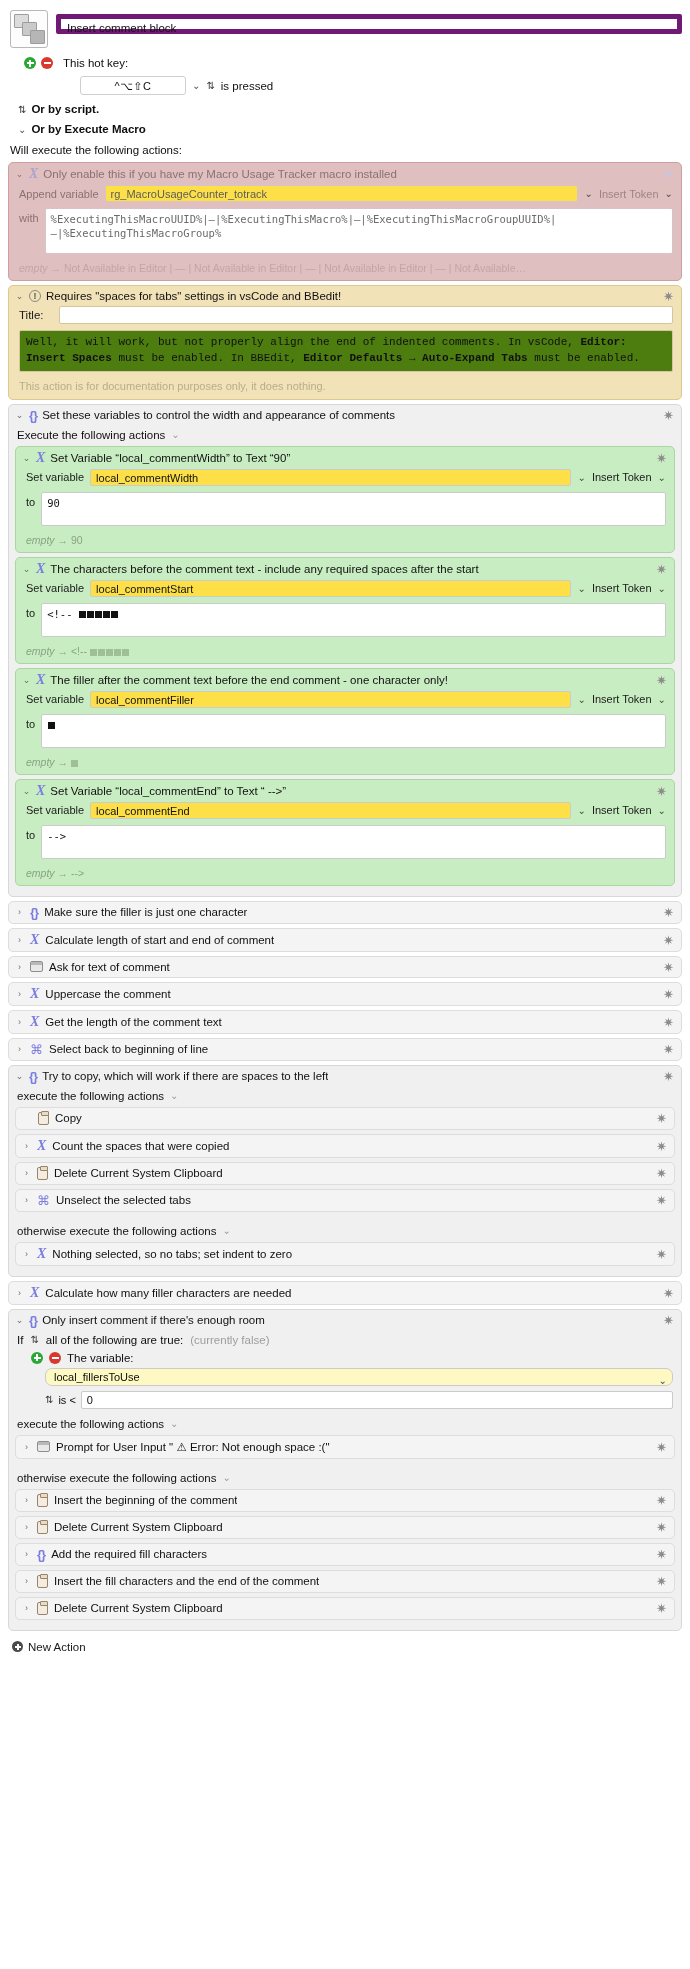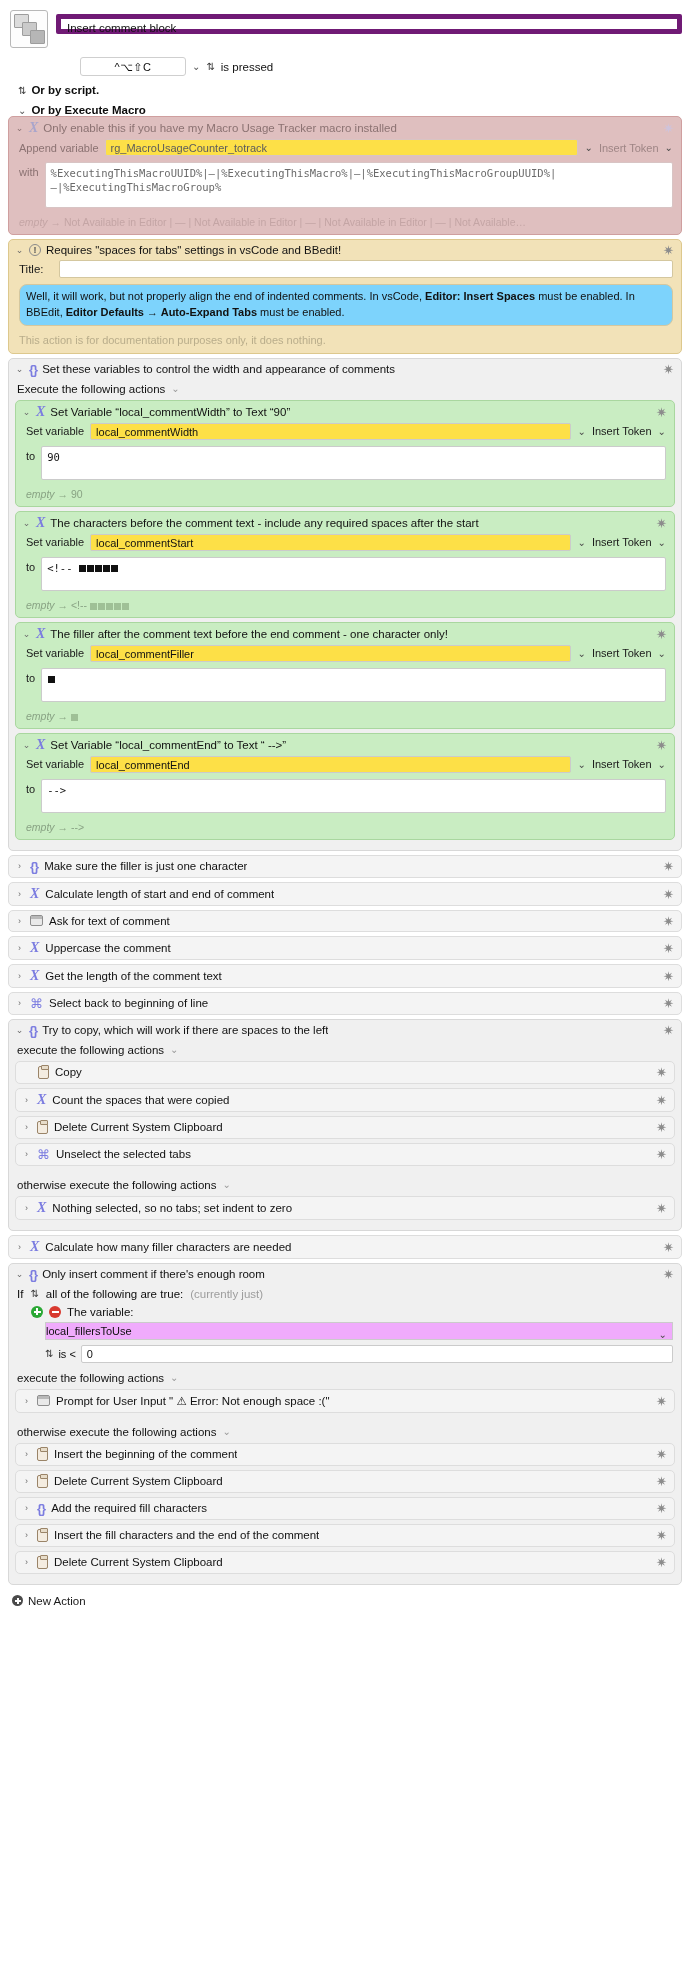--- a/index.html
+++ b/index.html
@@ -148,22 +148,22 @@
   .card.green .result { color: #89a384; }
   .card.pink .result { color: #c4a5a5; }
   .blk { display: inline-block; width: 7px; height: 7px; background: #111; vertical-align: middle; margin: 0 .5px; }
   .blkg { display: inline-block; width: 7px; height: 7px; background: #9fc096; vertical-align: middle; margin: 0 .5px; }
 
   
   .yrow { display: flex; align-items: center; gap: 15px; padding: 0 8px 6px 10px; font-size: 11.5px; }
   .yinput { flex: 1 1 auto; height: 18px; background: #fff; border: 1px solid #d4c79f; border-radius: 2px; }
   .ylabel2 { padding: 0 0 3px 10px; font-size: 11.5px; }
   .ybox {
-    margin: 0 8px 6px 10px; background: #7dd3fc; border: 1px solid #d4c79f; border-radius: 8px;
-    padding: 4px 6px; font-size: 11px; line-height: 1.45; color: #111;
+    margin: 0 8px 6px 10px; background: #4d7c0f; border: 1px solid #d4c79f; border-radius: 2px;
+    padding: 4px 6px; font-size: 11px; line-height: 1.45; color: #111; font-family: Liberation Mono, monospace;
   }
   .ynote { padding: 2px 8px 7px 10px; font-size: 11px; color: #b9ad8b; }
 
   
   .group-body { padding: 0 6px 6px 6px; }
   .exec-line { padding: 3px 0 5px 8px; font-size: 11.5px; color: #111; display: flex; align-items: center; gap: 6px; }
   .exec-line .chev { font-size: 10px; color: #9a9a9a; }
 
   
   .srow {
@@ -172,22 +172,22 @@
     padding: 4px 26px 4px 6px; margin: 0 0 4px 0; min-height: 20px; font-size: 11.5px;
   }
   .srow.nochev { padding-left: 22px; }
 
   
   .cond-line { display: flex; align-items: center; gap: 7px; padding: 3px 8px 4px 8px; font-size: 11.5px; }
   .cond-muted { color: #9d9d9d; }
   .cond-row2 { display: flex; align-items: flex-end; gap: 6px; padding: 2px 24px 4px 22px; font-size: 11.5px; }
   .cond-var {
     margin: 0 8px 5px 36px; height: 18px; line-height: 17px;
-    background: #f0abfc; border: 1px solid #cbcbcb; border-radius: 0;
-    padding: 0 16px 0 0; font-size: 11px; position: relative;
+    background: #fef9c3; border: 1px solid #cbcbcb; border-radius: 7px;
+    padding: 0 16px 0 8px; font-size: 11px; position: relative;
   }
   .cond-var .fdrop { position: absolute; right: 5px; top: 3px; }
   .cond-cmp { display: flex; align-items: center; gap: 5px; padding: 0 8px 6px 36px; }
   .cond-cmp .num {
     flex: 1 1 auto; height: 18px; line-height: 17px; background: #fff;
     border: 1px solid #cbcbcb; border-radius: 2px; padding: 0 5px; font-size: 11px;
   }
 
   .new-action { display: flex; align-items: center; gap: 5px; padding: 6px 0 10px 4px; font-size: 11.5px; color: #1a1a1a; }
   .na-plus {
@@ -204,39 +204,45 @@
   <div class="macro-head">
     <div class="macro-icon">
       <i class="s1"></i>
         <i class="s2"></i>
         <i class="s3"></i>
     </div>
     <div class="macro-name">Insert comment block</div>
   </div>
 
 
+  <div class="hotkey-row">
+    <span class="pm plus"></span>
+    <span class="pm minus"></span>
+    <span class="hk-label">This hot key:</span>
+  </div>
 
   <div class="hotkey-line2">
     <span class="hk-field">^⌥⇧C</span>
     <span class="chev">⌄</span>
     <span class="stepper">⇅</span>
     <span class="trig-text">is pressed</span>
   </div>
 
   <div class="plain-line">
     <span class="stepper">⇅</span>
     <span class="bold">Or by script.</span>
   </div>
 
   <div class="plain-line">
     <span class="chev">⌄</span>
     <span class="bold">Or by Execute Macro</span>
   </div>
 
 
+  <div class="will-exec">Will execute the following actions:</div>
 
   <div class="card pink">
     <div class="card-title">
       <span class="tw">⌄</span>
       <span class="aicon ic-x">X</span>
       <span class="ttl">Only enable this if you have my Macro Usage Tracker macro installed</span>
       <span class="gear">✷</span>
     </div>
     <div class="frow">
       <span class="flabel">Append variable</span>
@@ -487,21 +493,21 @@
       <span class="tw">⌄</span>
       <span class="aicon ic-brace">{}</span>
       <span class="ttl">Only insert comment if there's enough room</span>
       <span class="gear">✷</span>
     </div>
 
     <div class="cond-line">
       <span>If</span>
       <span class="stepper">⇅</span>
       <span>all of the following are true:</span>
-      <span class="cond-muted">(currently just)</span>
+      <span class="cond-muted">(currently false)</span>
     </div>
 
     <div class="cond-row2">
       <span class="pm plus"></span>
       <span class="pm minus"></span>
       <span>The variable:</span>
     </div>
 
     <div class="cond-var">
       <span>local_fillersToUse</span>

